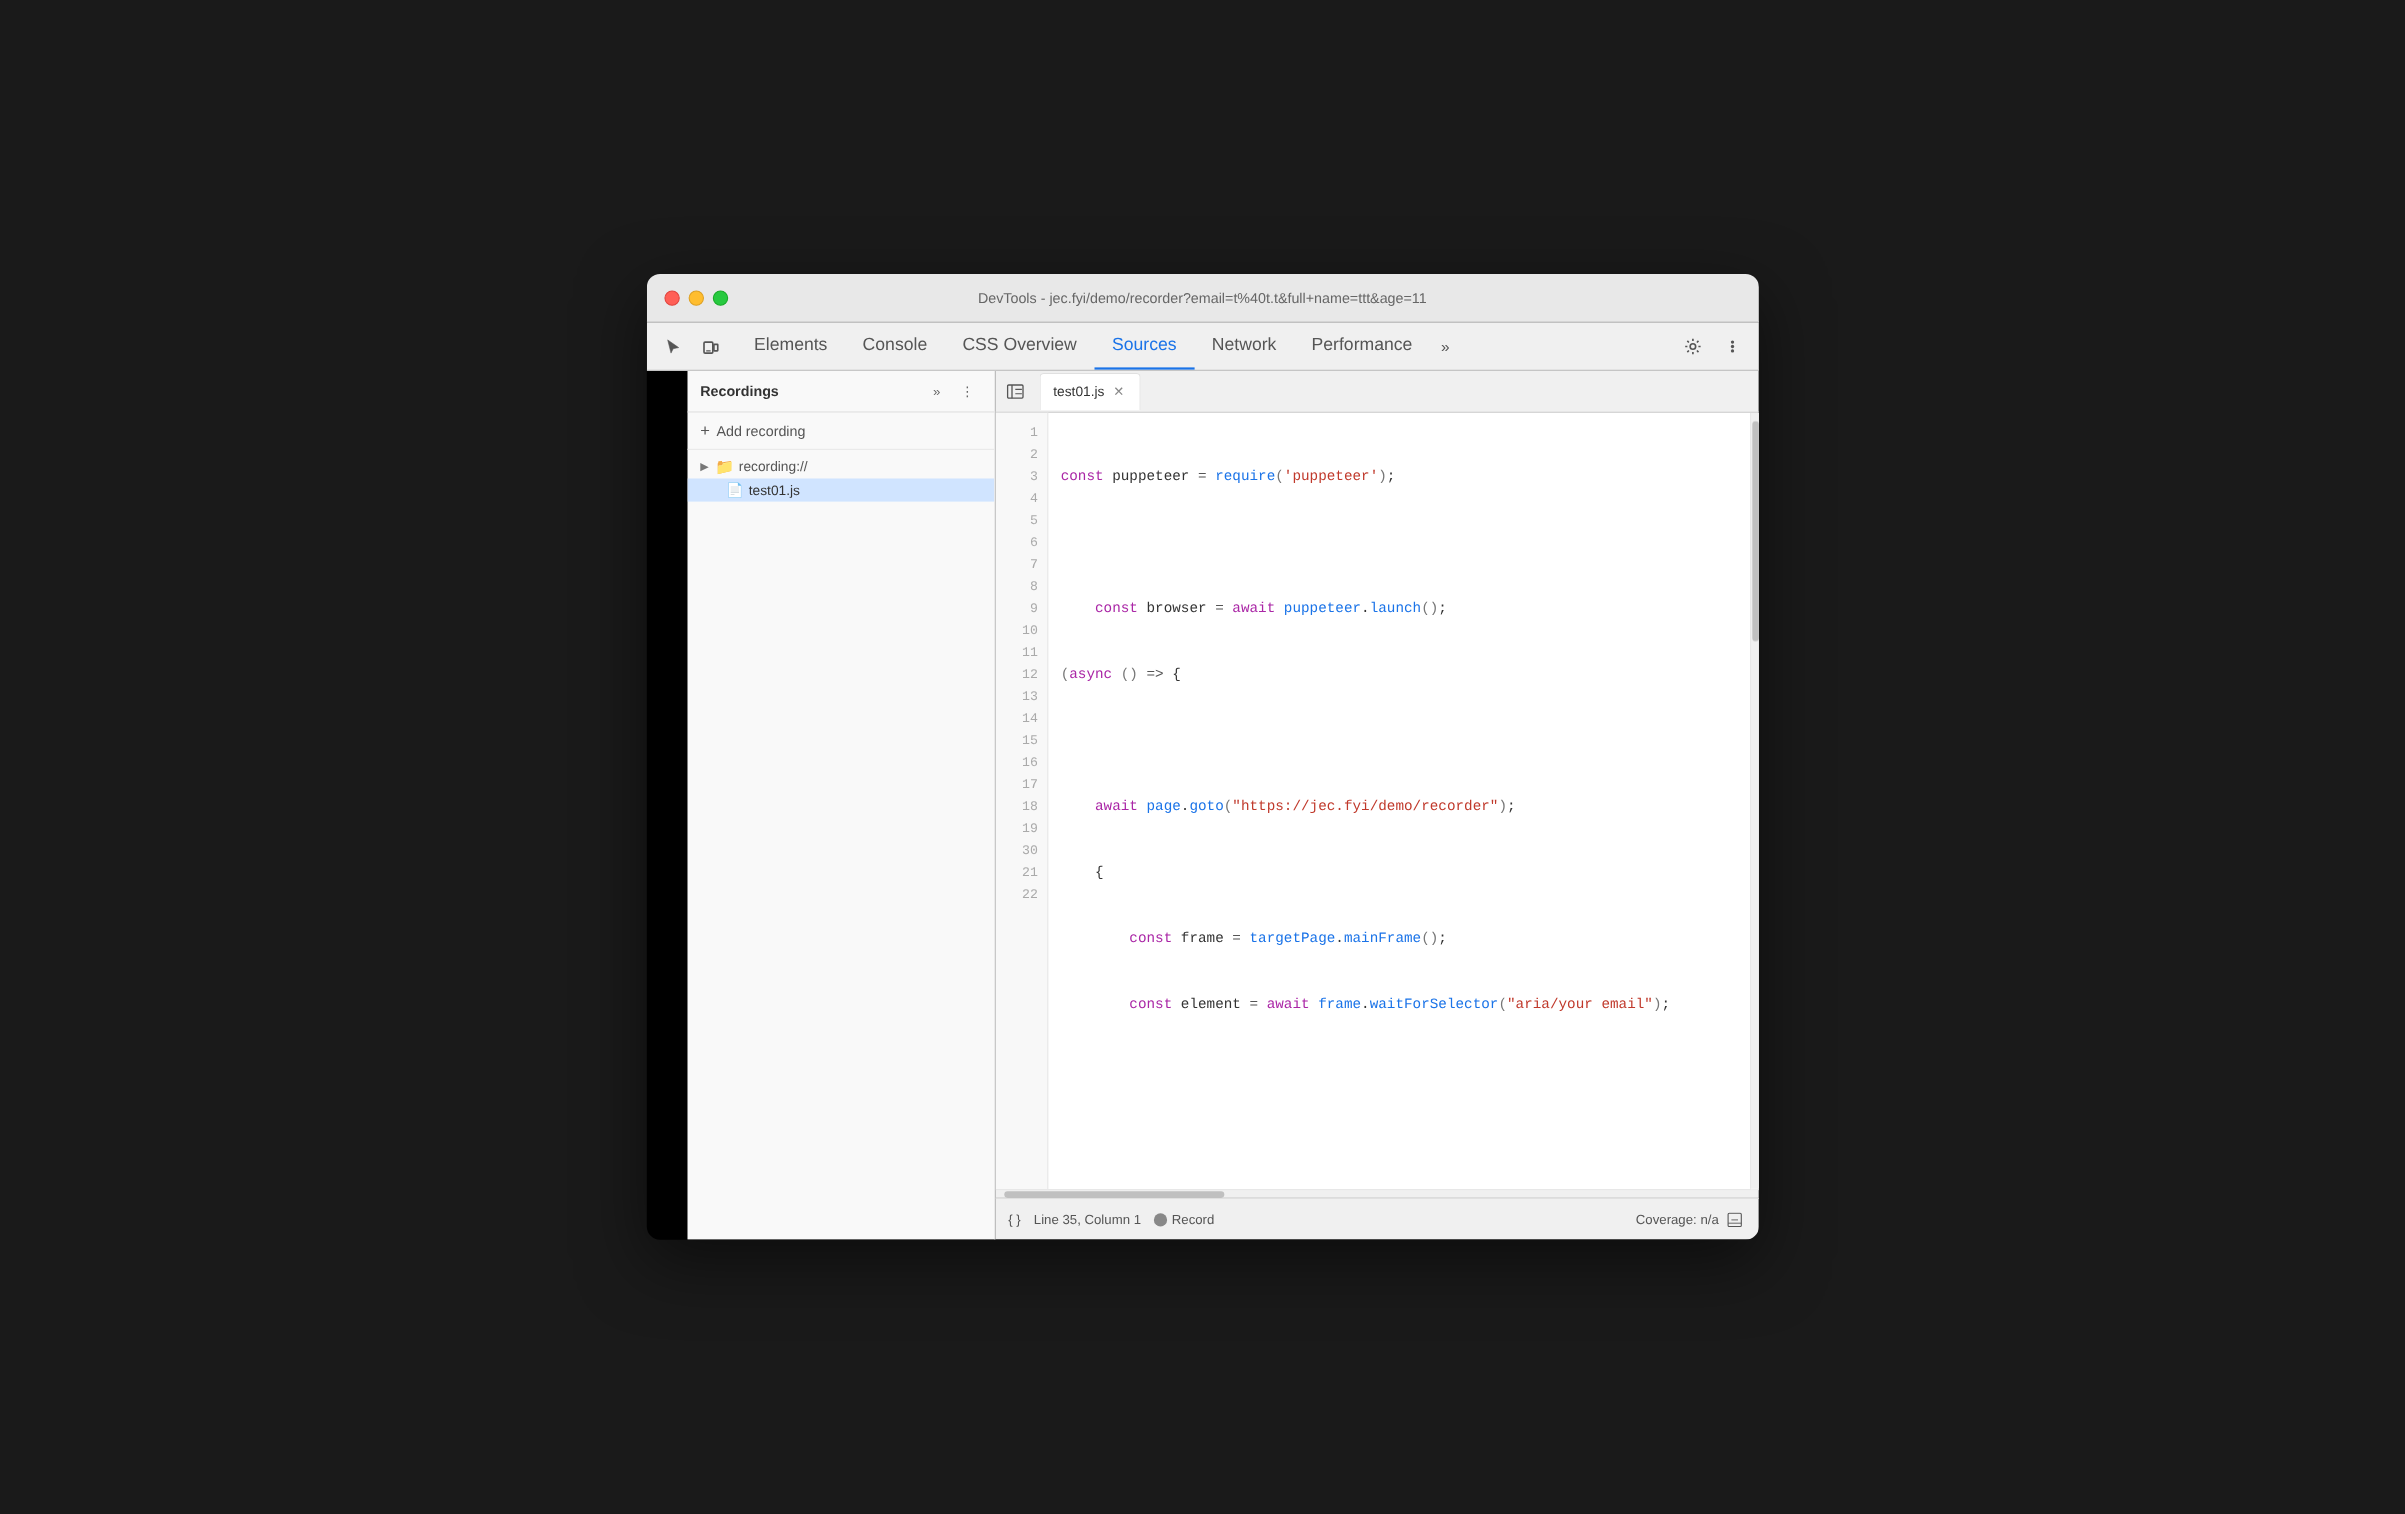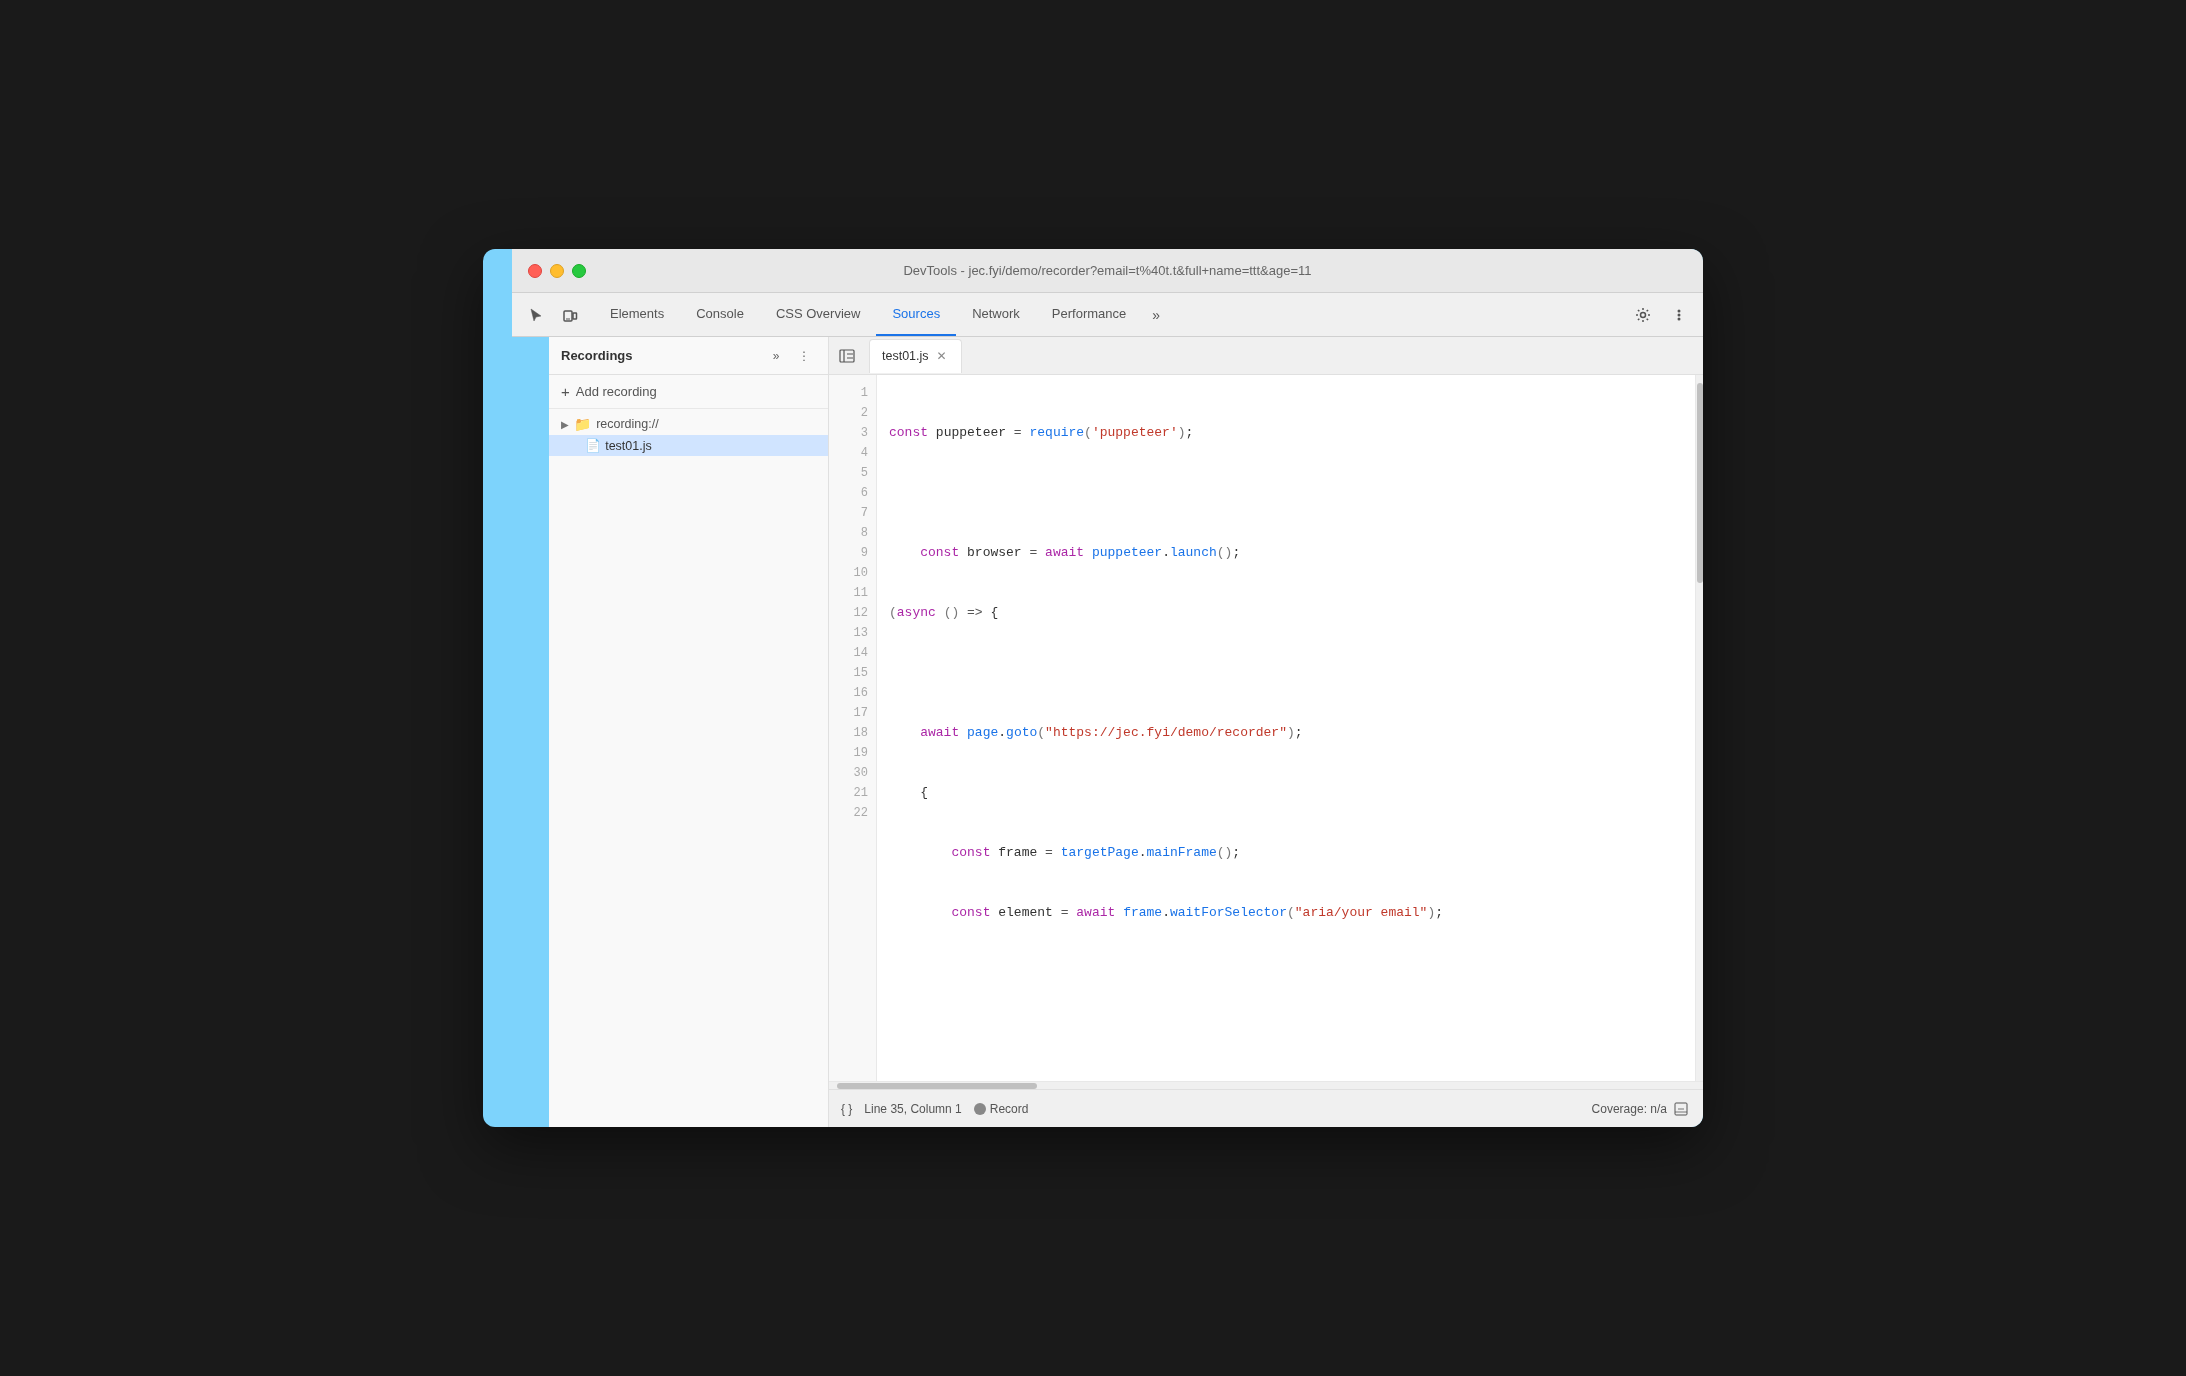--- a/index.html
+++ b/index.html
@@ -5,26 +5,25 @@
     * { box-sizing: border-box; margin: 0; padding: 0; }
     body {
       background: #1a1a1a;
       display: flex;
       justify-content: center;
       align-items: center;
       min-height: 100vh;
       font-family: -apple-system, BlinkMacSystemFont, 'Helvetica Neue', sans-serif;
     }
     .window {
-      width: 1220px;
-      background: #7dd3fc;
+      width: 1011px;
+      background: #000000;
       border-radius: 12px;
       overflow: hidden;
       box-shadow: 0 20px 60px rgba(0,0,0,0.5);
-      padding-left: 29px;
     }
     
     .title-bar {
       background: #e8e8e8;
       height: 44px;
       display: flex;
       align-items: center;
       padding: 0 16px;
       border-bottom: 1px solid #d0d0d0;
       position: relative;
@@ -80,21 +79,21 @@
       display: flex;
       align-items: center;
       height: 100%;
       flex: 1;
     }
     .nav-tab {
       padding: 0 16px;
       height: 100%;
       display: flex;
       align-items: center;
-      font-size: 13px;
+      font-size: 16px;
       color: #555;
       cursor: pointer;
       border-bottom: 2px solid transparent;
       white-space: nowrap;
     }
     .nav-tab.active {
       color: #1a73e8;
       border-bottom: 2px solid #1a73e8;
     }
     .nav-more-btn {

